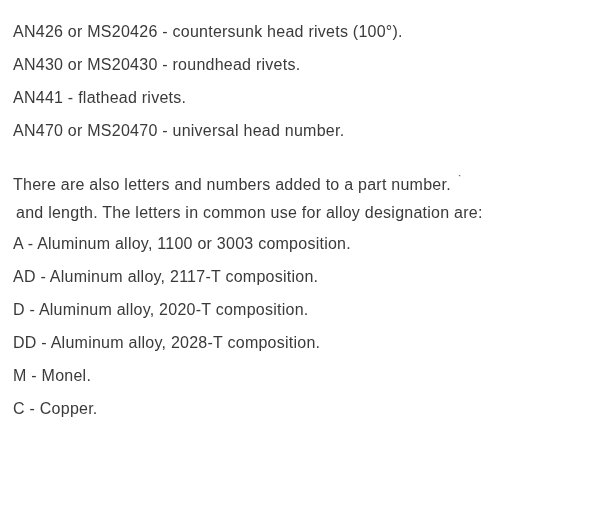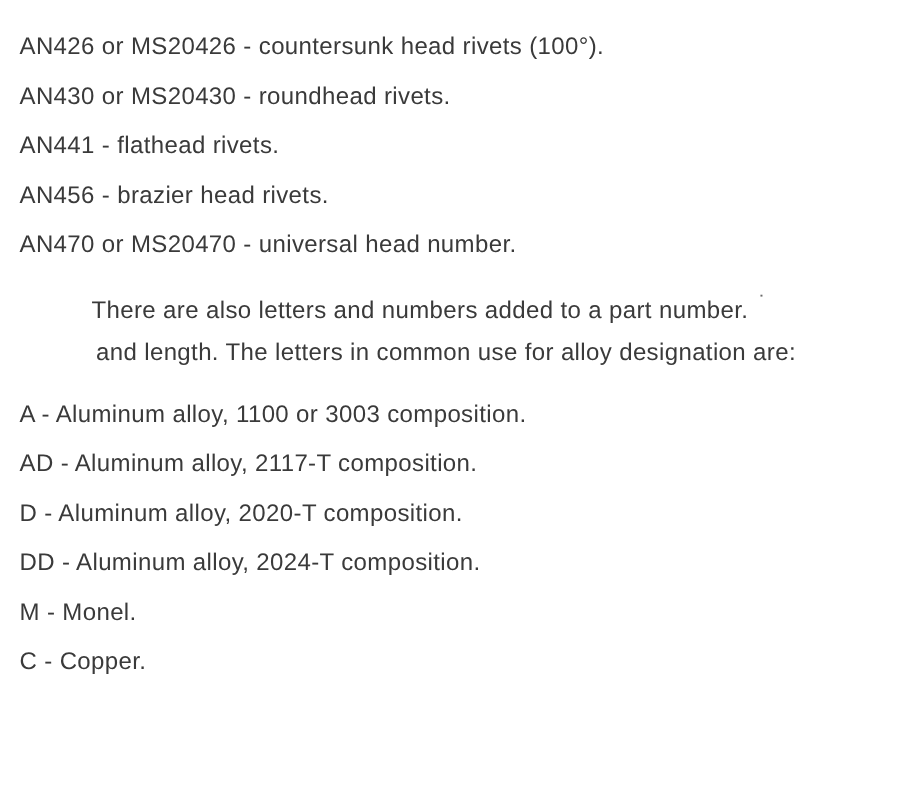--- a/index.html
+++ b/index.html
@@ -28,23 +28,22 @@
     display: flex;
     align-items: center;
     white-space: pre;
   }
   .para {
     margin-top: 19px;
   }
   .pline {
     height: 28px;
     display: flex;
-    align-items: flex-start;
+    align-items: flex-end;
     white-space: pre;
-    margin-left: 48px;
   }
   .pline.indent {
     padding-left: 3px;
   }
   .alloys {
     margin-top: 5px;
   }
   .stray {
     display: inline-block;
     margin-left: 7px;
@@ -55,34 +54,33 @@
 </style>
 </head>
 <body>
 
 <main class="doc-page">
 
   <section>
     <div class="line">AN426 or MS20426 - countersunk head rivets (100°).</div>
     <div class="line">AN430 or MS20430 - roundhead rivets.</div>
     <div class="line">AN441 - flathead rivets.</div>
-    <div class="line">AN456 - brazier head rivets.</div>
     <div class="line">AN470 or MS20470 - universal head number.</div>
   </section>
 
   <section class="para">
     <div class="pline">
       <span>There are also letters and numbers added to a part number.</span>
       <span class="stray">˙</span>
     </div>
     <div class="pline indent">and length. The letters in common use for alloy designation are:</div>
   </section>
 
   <section class="alloys">
     <div class="line">A - Aluminum alloy, 1100 or 3003 composition.</div>
     <div class="line">AD - Aluminum alloy, 2117-T composition.</div>
     <div class="line">D - Aluminum alloy, 2020-T composition.</div>
-    <div class="line">DD - Aluminum alloy, 2024-T composition.</div>
+    <div class="line">DD - Aluminum alloy, 2028-T composition.</div>
     <div class="line">M - Monel.</div>
     <div class="line">C - Copper.</div>
   </section>
 
 </main>
 
 </body></html>

